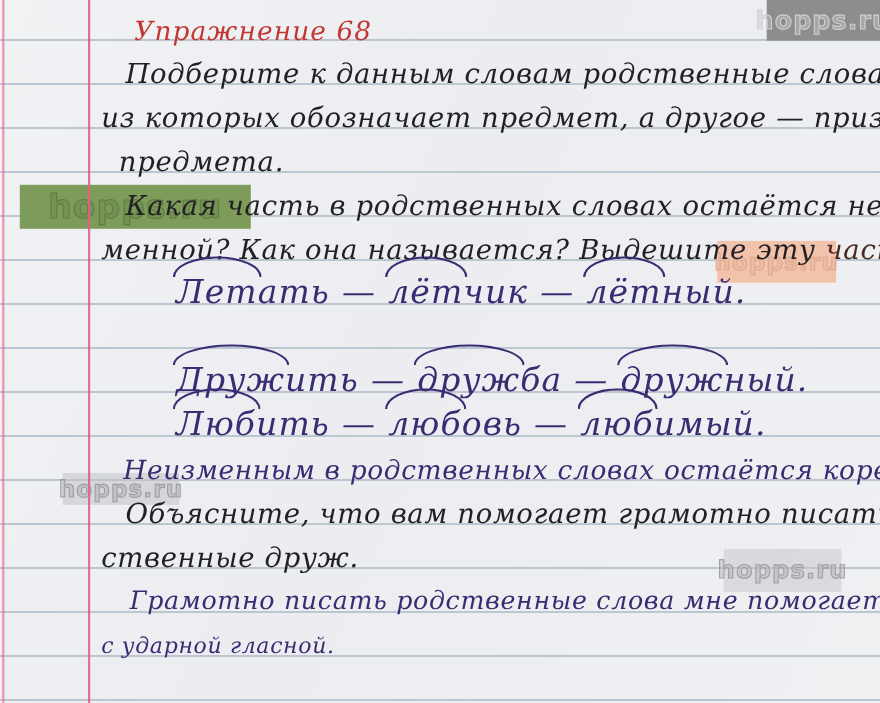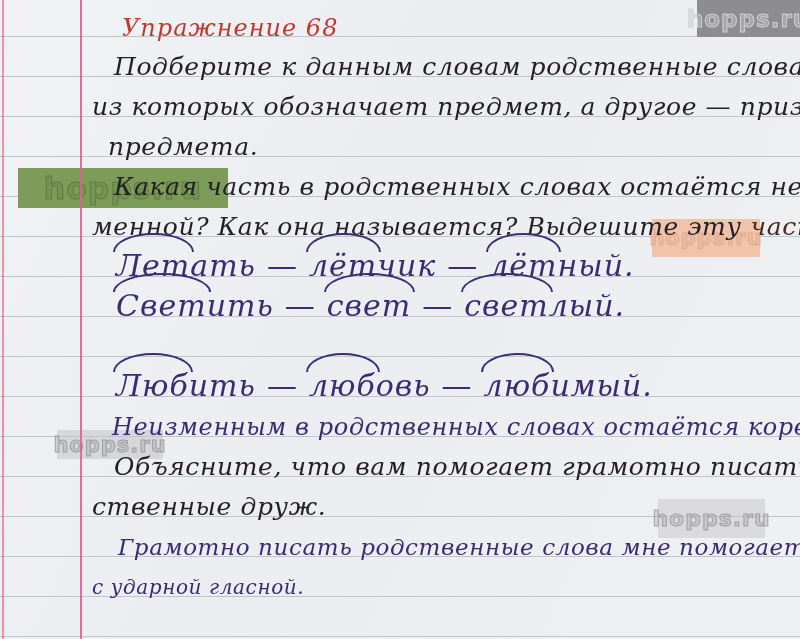--- a/index.html
+++ b/index.html
@@ -65,20 +65,21 @@
     color: #221f25;
   }
   .black  { font-size: 25px; letter-spacing: .6px; }
   .purple { color: #3a2b72; }
 
   .title-row { font-size: 24px; color: #c23732; letter-spacing: 1px; }
 
   .words {
     font-size: 30px; line-height: 36px; letter-spacing: 1px;
     color: #3a2b72;
+    margin-left: 44px;
   }
   .root { position: relative; display: inline-block; }
   .root::before {
     content: ""; position: absolute; left: -3px; right: -4px;
     top: -15px; height: 17px;
     border: 2.5px solid #3a2b72; border-bottom: none;
     border-radius: 50% 50% 0 0 / 100% 100% 0 0;
   }
   .sep { margin: 0 11px; }
 
@@ -117,24 +118,24 @@
 
   <div class="row black" style="left:114px; top:170px">Какая часть в родственных словах остаётся неиз-</div>
   <div class="row black" style="left:92px;  top:210px">
     <span>менной? Как она называется? Выдешите эту</span><span class="hl">часть.</span>
   </div>
 
   <div class="row words" style="left:116px; top:248px">
     <span class="root">Лет</span><span>ать</span><span class="sep">—</span><span class="root">лёт</span><span>чик</span><span class="sep">—</span><span class="root">лёт</span><span>ный.</span>
   </div>
 
-  <div class="row words" style="left:116px; top:288px">
-    <span class="root">Свет</span><span>ить</span><span class="sep">—</span><span class="root">свет</span><span></span><span class="sep">—</span><span class="root">свет</span><span>лый.</span>
+
+  <div class="row words" style="left:116px; top:328px">
+    <span class="root">Друж</span><span>ить</span><span class="sep">—</span><span class="root">друж</span><span>ба</span><span class="sep">—</span><span class="root">друж</span><span>ный.</span>
   </div>
-
 
   <div class="row words" style="left:116px; top:368px">
     <span class="root">Люб</span><span>ить</span><span class="sep">—</span><span class="root">люб</span><span>овь</span><span class="sep">—</span><span class="root">люб</span><span>имый.</span>
   </div>
 
   <div class="row black purple" style="left:112px; top:410px; font-size:24px">Неизменным в родственных словах остаётся корень.</div>
 
   <div class="row black" style="left:114px; top:450px">Объясните, что вам помогает грамотно писать род-</div>
   <div class="row black" style="left:92px;  top:490px">ственные друж.</div>
 

